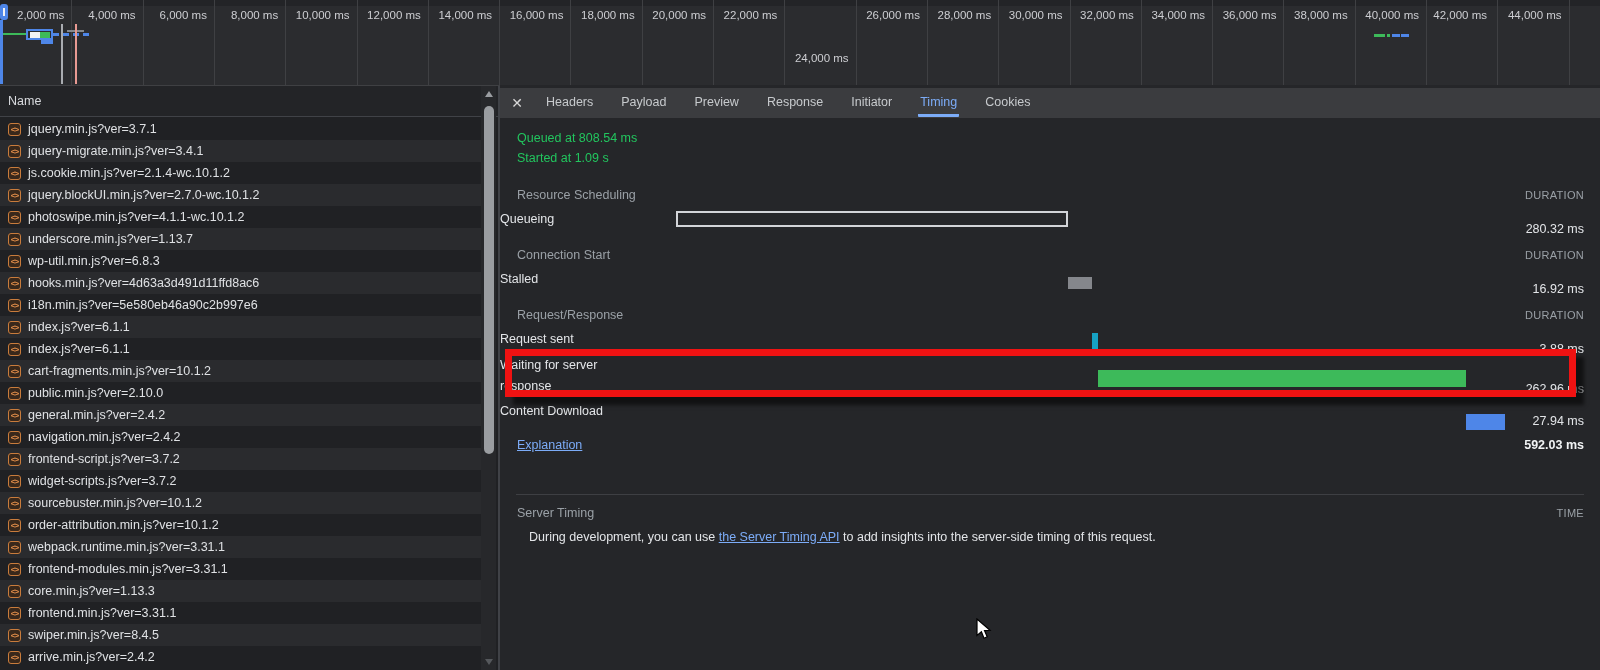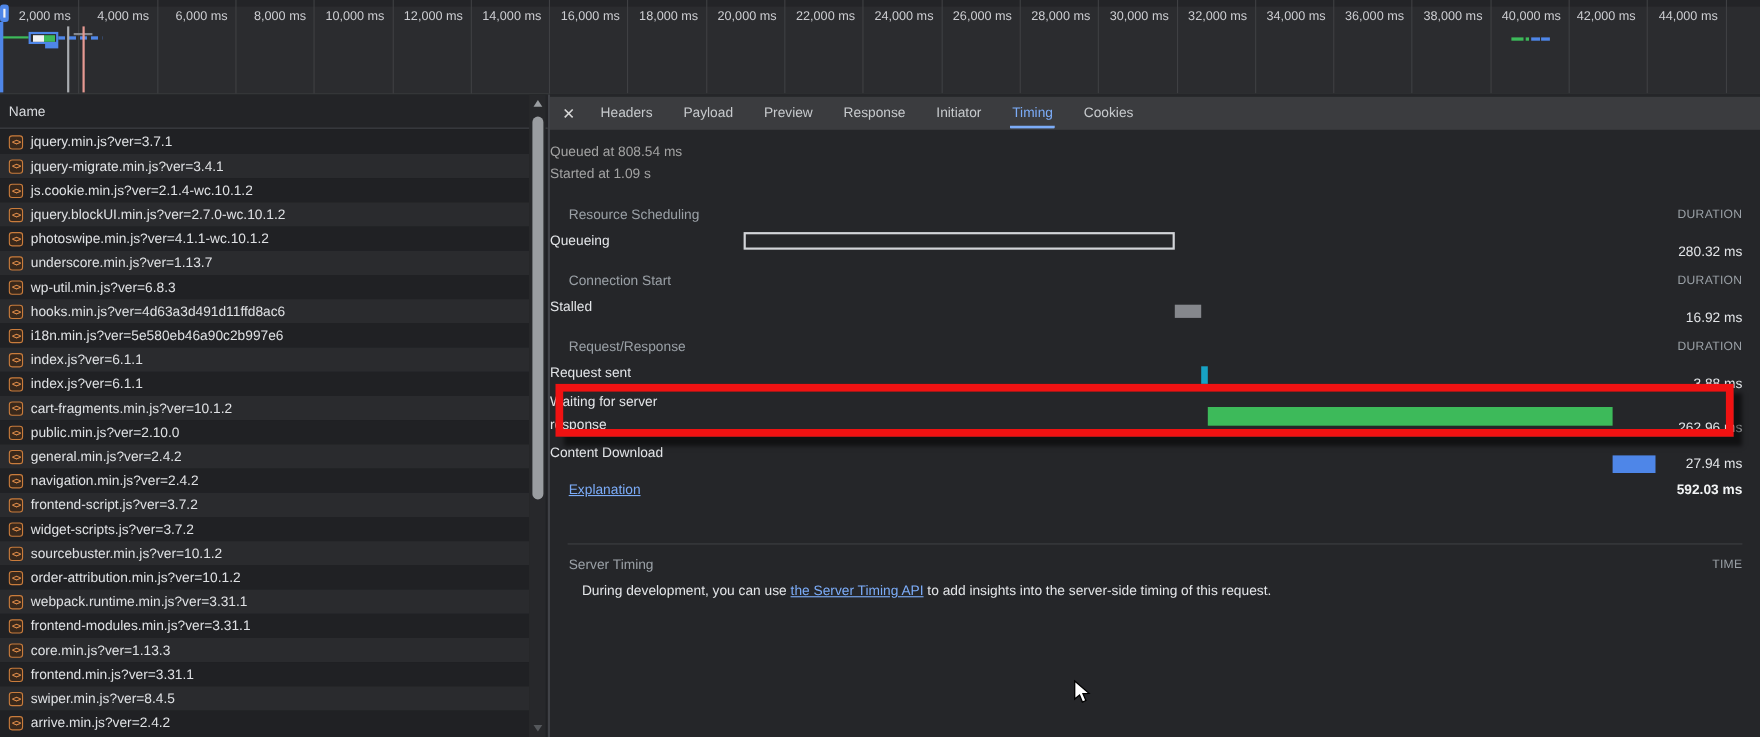--- a/index.html
+++ b/index.html
@@ -39,21 +39,21 @@
 
   
   .right-panel{position:absolute;left:500px;top:85px;right:0;bottom:0;background:#252629;}
   .tabbar{position:absolute;left:0;top:3px;right:0;height:30px;background:#3b3c3f;
           display:flex;align-items:center;}
   .close{width:30px;margin-left:2px;text-align:center;font-size:14px;color:#d8d8d8;cursor:pointer;}
   .tab{margin:0 12px;padding:6px 2px 5px 2px;font-size:12.5px;font-weight:500;color:#c7cacd;
        border-bottom:3px solid transparent;border-radius:1px;cursor:pointer;}
   .tab.active{color:#7cacf8;border-bottom-color:#7cacf8;}
   .content{position:absolute;left:0;top:33px;right:0;bottom:0;padding-top:10px;font-size:12.5px;}
-  .line{height:20px;line-height:20px;color:#a3a3a3;}
+  .line{height:20px;line-height:20px;padding-left:17px;color:#22c55e;}
   .sec-head{height:22px;display:flex;align-items:center;justify-content:space-between;
             padding-left:17px;padding-right:16px;color:#9aa0a6;}
   .sec-head .col-h{font-size:11px;letter-spacing:.3px;color:#9aa0a6;}
   .t-row{position:relative;display:flex;align-items:center;justify-content:space-between;
          padding-right:16px;height:26px;}
   .t-row.tall{height:46px;align-items:flex-start;}
   .t-row.tall .row-label{padding-top:3px;line-height:21px;}
   .t-row.tall .row-value{padding-top:10px;}
   .row-label{width:112px;color:#e3e5e8;}
   .row-value{color:#e3e5e8;white-space:nowrap;margin-top:20px;}
@@ -101,21 +101,21 @@
         <span class="tick-label" style="right: 1107.9px;">14,000 ms</span>
         <div class="tick-line" style="left: 570.4px;"></div>
         <span class="tick-label" style="right: 1036.6px;">16,000 ms</span>
         <div class="tick-line" style="left: 641.7px;"></div>
         <span class="tick-label" style="right: 965.3px;">18,000 ms</span>
         <div class="tick-line" style="left: 713px;"></div>
         <span class="tick-label" style="right: 894px;">20,000 ms</span>
         <div class="tick-line" style="left: 784.3px;"></div>
         <span class="tick-label" style="right: 822.7px;">22,000 ms</span>
         <div class="tick-line" style="left: 855.6px;"></div>
-        <span class="tick-label" style="right: 751.4px;">24,000 ms</span>
+        <span class="tick-label" style="right: 751.4px; margin-top: 43px;">24,000 ms</span>
         <div class="tick-line" style="left: 926.9px;"></div>
         <span class="tick-label" style="right: 680.1px;">26,000 ms</span>
         <div class="tick-line" style="left: 998.2px;"></div>
         <span class="tick-label" style="right: 608.8px;">28,000 ms</span>
         <div class="tick-line" style="left: 1069.5px;"></div>
         <span class="tick-label" style="right: 537.5px;">30,000 ms</span>
         <div class="tick-line" style="left: 1140.8px;"></div>
         <span class="tick-label" style="right: 466.2px;">32,000 ms</span>
         <div class="tick-line" style="left: 1212.1px;"></div>
         <span class="tick-label" style="right: 394.9px;">34,000 ms</span>

